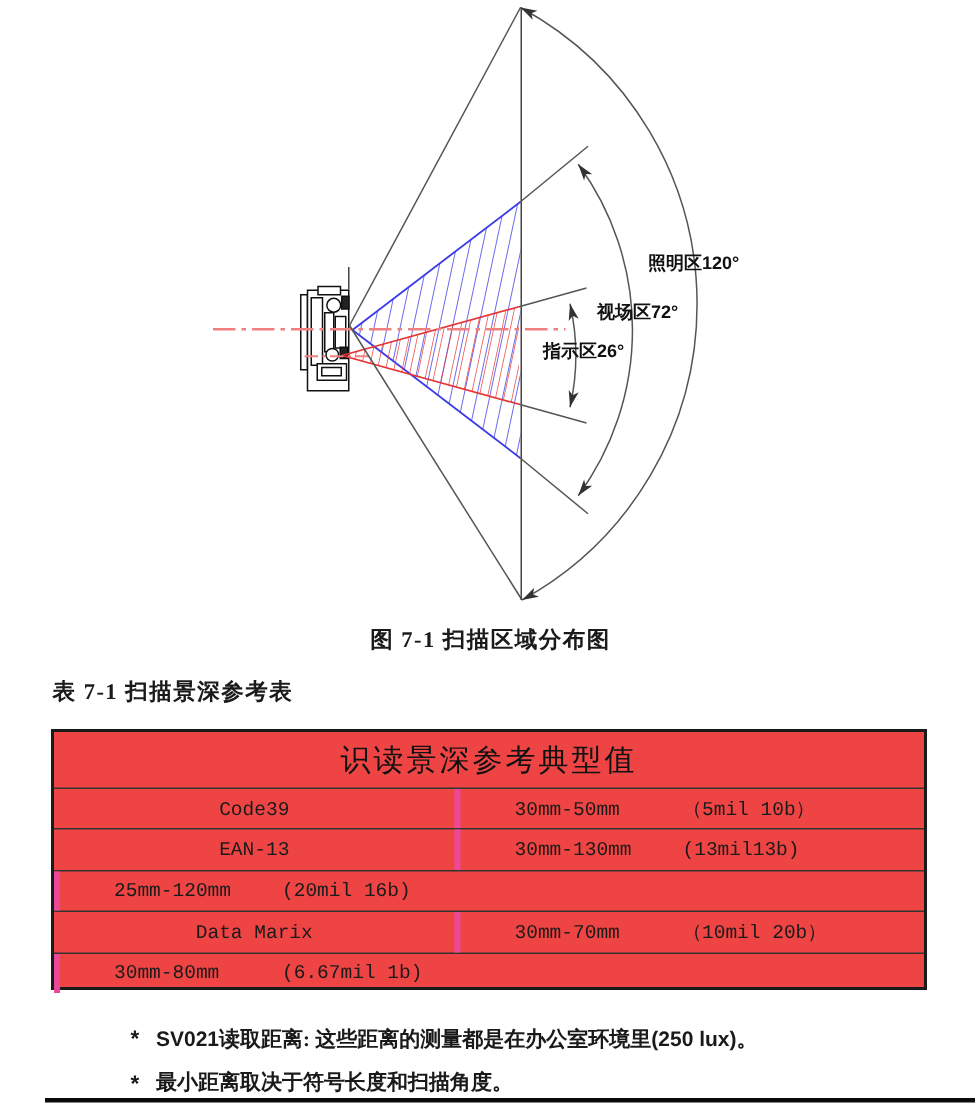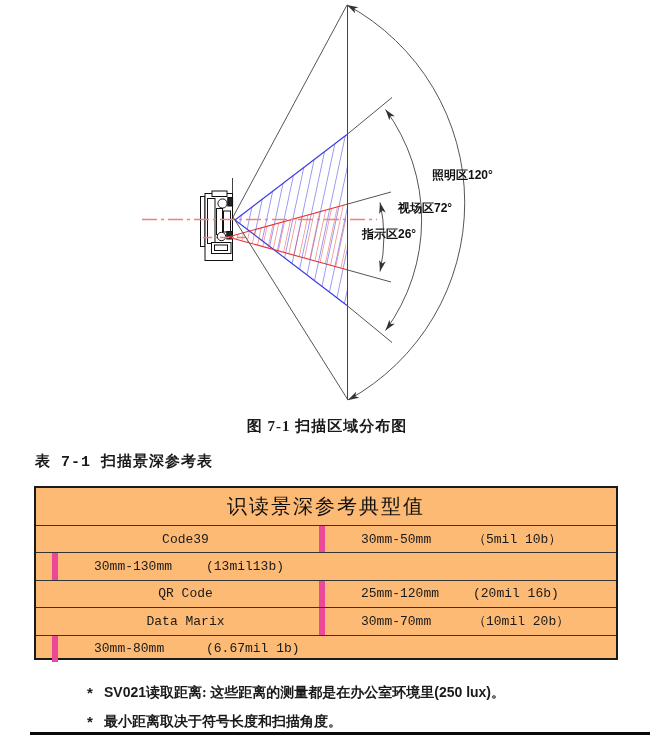--- a/index.html
+++ b/index.html
@@ -3,29 +3,29 @@
 <meta charset="utf-8">
 <style>
   html,body{margin:0;padding:0;background:#fff;}
   body{font-family:"Liberation Sans",sans-serif;color:#1a1a1a;}
   .page{position:relative;width:650px;height:736px;background:#fff;overflow:hidden;}
   .diagram-svg{position:absolute;top:0;left:0;}
   .fig-caption{position:absolute;top:417px;left:0;width:640px;text-align:center;
     padding-left:14px;box-sizing:border-box;font-size:15px;font-weight:700;
     font-family:"Liberation Serif",serif;letter-spacing:1px;}
   .tbl-caption{position:absolute;top:452px;left:35px;font-size:15px;font-weight:700;
-    font-family:Liberation Mono, monospace;letter-spacing:1px;}
+    font-family:Liberation Serif, serif;letter-spacing:1px;}
   .dof-table{position:absolute;top:486px;left:34px;width:584px;height:174px;
-    border:2px solid #1a1a1a;box-sizing:border-box;background:#fdba74;}
+    border:2px solid #1a1a1a;box-sizing:border-box;background:#ef4444;}
   .t-header{height:37px;display:flex;align-items:center;justify-content:center;
     font-family:"Liberation Serif",serif;font-size:20px;letter-spacing:2px;color:#111;}
-  .t-row{height:27.4px;display:flex;border-top:1px solid #333;box-sizing:border-box;padding-left:16px;}
+  .t-row{height:27.4px;display:flex;border-top:1px solid #333;box-sizing:border-box;}
   .t-cell-code{width:267px;display:flex;align-items:center;justify-content:center;
     font-family:"Liberation Mono",monospace;font-size:13px;}
-  .t-cell-val{flex:1;border-left:6px solid #ec4899;display:flex;align-items:center;
+  .t-cell-val{flex:1;border-left:4px solid #ec4899;display:flex;align-items:center;
     padding-left:36px;font-family:"Liberation Mono",monospace;font-size:13px;box-sizing:border-box;}
   .t-range{display:inline-block;width:112px;}
   .footnotes{position:absolute;top:684px;left:87px;font-size:14px;}
   .fn-line{display:flex;margin-bottom:12px;line-height:17px;}
   .fn-bullet{width:17px;font-weight:700;font-size:15px;}
   .fn-en{font-weight:700;font-family:"Liberation Sans",sans-serif;margin-top:16px;}
   .fn-zh{font-weight:600;font-family:"Liberation Serif",serif;}
   .bottom-rule{position:absolute;top:732px;left:30px;width:620px;height:3px;background:#0a0a0a;}
 </style>
 </head>
@@ -113,27 +113,27 @@
     <div class="t-header">识读景深参考典型值</div>
 
     <div class="t-row">
       <div class="t-cell-code">Code39</div>
       <div class="t-cell-val">
         <span class="t-range">30mm-50mm</span>
         <span>（5mil 10b）</span>
       </div>
     </div>
     <div class="t-row">
+      <div class="t-cell-code">EAN-13</div>
       <div class="t-cell-val">
         <span class="t-range">30mm-130mm</span>
         <span>(13mil13b)</span>
       </div>
     </div>
     <div class="t-row">
-      <div class="t-cell-code">QR Code</div>
       <div class="t-cell-val">
         <span class="t-range">25mm-120mm</span>
         <span>(20mil 16b)</span>
       </div>
     </div>
     <div class="t-row">
       <div class="t-cell-code">Data Marix</div>
       <div class="t-cell-val">
         <span class="t-range">30mm-70mm</span>
         <span>（10mil 20b）</span>

